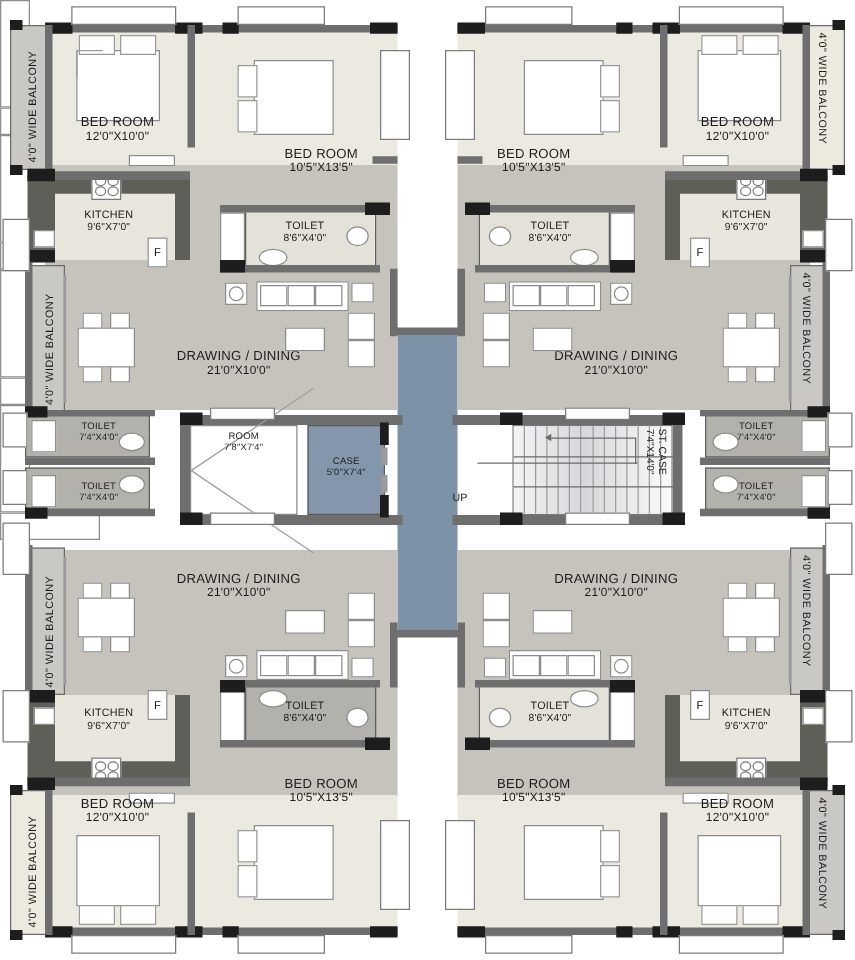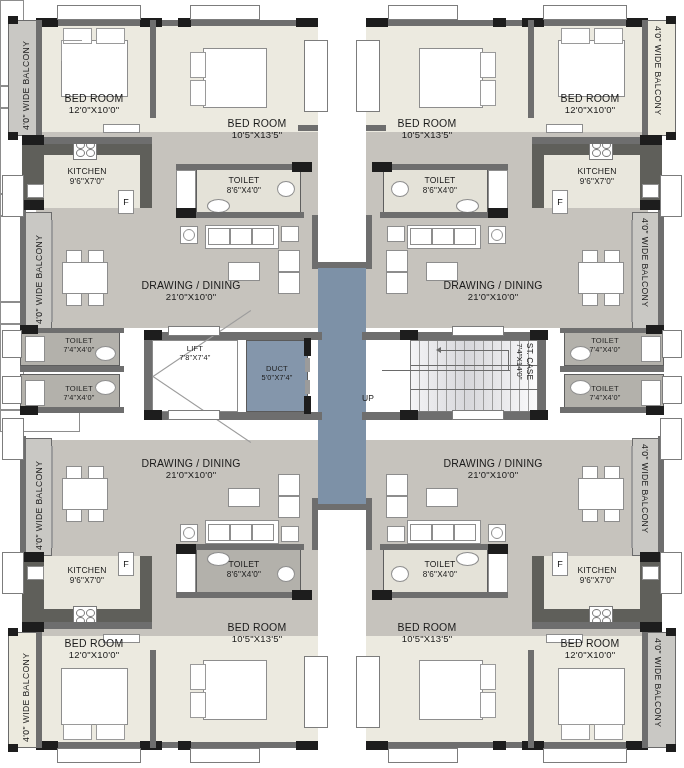--- a/index.html
+++ b/index.html
@@ -459,27 +459,27 @@
     <div class="blk wall" style="left:144px;top:412px;width:178px;height:8px;"></div>
     <div class="blk wall" style="left:144px;top:332px;width:8px;height:88px;"></div>
     <div class="blk wall" style="left:362px;top:332px;width:184px;height:8px;"></div>
     <div class="blk wall" style="left:362px;top:412px;width:184px;height:8px;"></div>
     <div class="blk wall" style="left:538px;top:332px;width:8px;height:88px;"></div>
 
     <div class="blk duct" style="left:152px;top:340px;width:86px;height:72px;">
       <div class="xcross"></div>
     </div>
     <div class="lbl xs" style="left:156px;top:345px;width:78px;">
-      <span class="n">LIFT</span>
+      <span class="n">ROOM</span>
       <span class="d">7'8"X7'4"</span>
     </div>
 
     <div class="blk lift" style="left:246px;top:340px;width:62px;height:72px;"></div>
     <div class="lbl xs" style="left:248px;top:365px;width:58px;">
-      <span class="n">DUCT</span>
+      <span class="n">CASE</span>
       <span class="d">5'0"X7'4"</span>
     </div>
     <div class="blk wallk" style="left:304px;top:338px;width:7px;height:18px;"></div>
     <div class="blk wallk" style="left:304px;top:396px;width:7px;height:18px;"></div>
     <div class="blk thinline" style="left:305px;top:358px;width:5px;height:14px;"></div>
     <div class="blk thinline" style="left:305px;top:380px;width:5px;height:14px;"></div>
 
     <div class="blk stair" style="left:410px;top:340px;width:128px;height:72px;">
       <div class="stair-grad"></div>
       <div class="treads">

